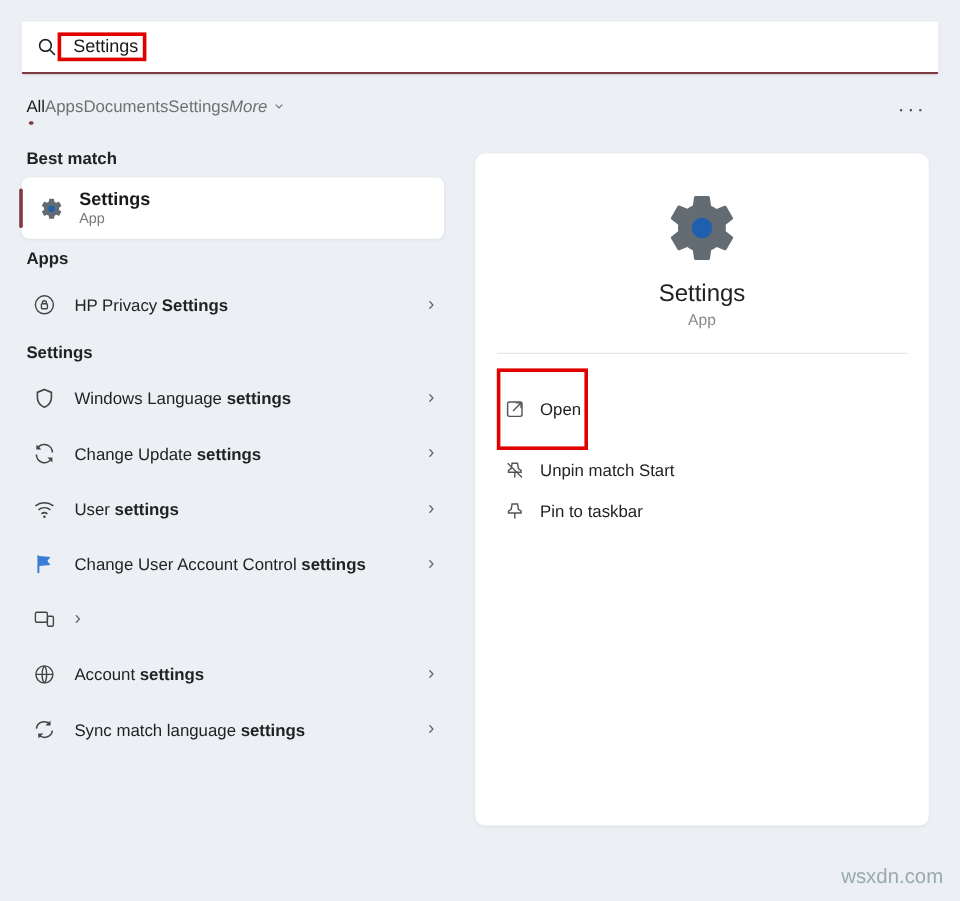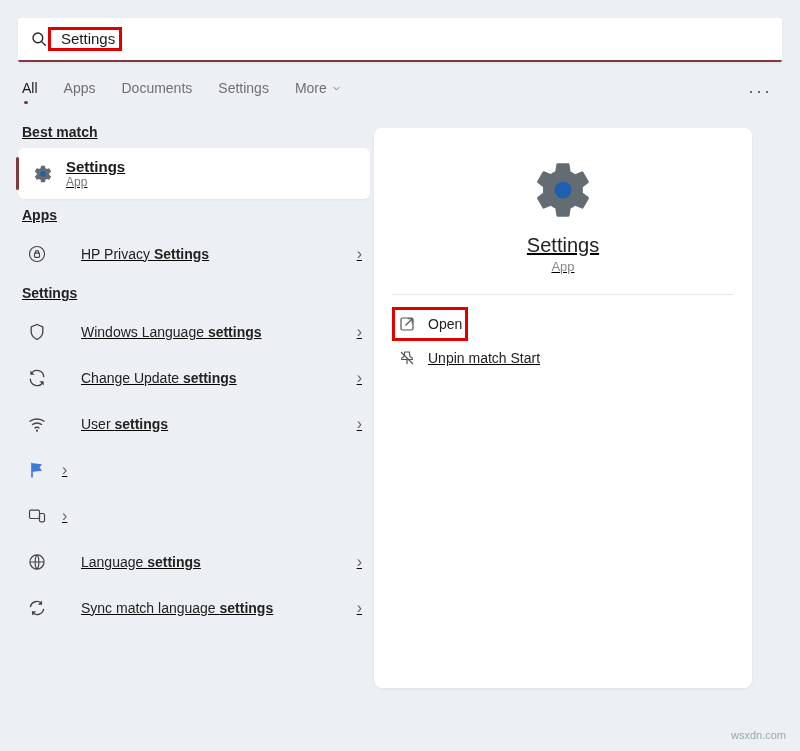--- a/index.html
+++ b/index.html
@@ -6,30 +6,30 @@
   body { margin: 0; width: 800px; height: 751px; background: #eceff3; overflow: hidden; position: relative; }
   .container { position: relative; padding: 18px 18px 0 18px; }
   .search-bar {
     display: flex; align-items: center; background: #fff; border-radius: 2px;
     height: 44px; padding: 0 12px; border-bottom: 2px solid #7f3a40;
     box-shadow: 0 1px 3px rgba(0,0,0,0.05);
   }
   .search-icon-svg { width: 18px; height: 18px; color: #222; flex: 0 0 auto; }
   .search-text { font-size: 15px; color: #1a1a1a; padding: 2px 4px; margin-left: 6px; }
   .hl-box { border: 3px solid #e00000; display: inline-block; }
-  .tabs { display: flex; align-items: center; gap: 26px; padding: 18px 4px 8px 4px; font-size: 14px; color: #707070; position: relative; }
+  .tabs { display: flex; align-items: center; padding: 18px 4px 8px 4px; font-size: 14px; color: #707070; position: relative; }
   .tab { cursor: pointer; padding-bottom: 6px; }
   .tab.active { color: #1a1a1a; position: relative; }
   .tab.active::after {
     content: ""; position: absolute; left: 2px; right: 10px; bottom: -2px;
     height: 3px; background: #7f3a40; border-radius: 2px;
   }
-  .more { display: flex; align-items: center; gap: 4px; }
+  .more { display: flex; align-items: center; gap: 4px; font-style: italic; }
   .dots { margin-left: auto; color: #555; font-size: 18px; cursor: pointer; letter-spacing: 2px; padding-right: 6px;}
-  .body-split { display: flex; gap: 4px; margin-top: 6px; text-decoration: underline; }
+  .body-split { display: flex; gap: 26px; margin-top: 6px; }
   .left { flex: 0 0 352px; }
   .right {
     flex: 0 0 378px; background: #fff; border-radius: 8px;
     box-shadow: 0 1px 3px rgba(0,0,0,0.06); padding: 24px 18px 40px 18px;
     margin-top: 12px; height: 560px;
   }
   .section-label { font-size: 14px; font-weight: 600; color: #222; padding: 8px 4px; }
   .best-card {
     background: #fff; border-radius: 6px; padding: 10px 14px;
     display: flex; align-items: center; gap: 12px;
@@ -38,34 +38,34 @@
   .best-card::before {
     content: ""; position: absolute; left: -2px; top: 18%; bottom: 18%; width: 3px;
     background: #7f3a40; border-radius: 2px;
   }
   .best-title { font-size: 15px; font-weight: 600; color: #1a1a1a; }
   .best-sub { font-size: 12px; color: #777; }
   .row {
     display: flex; align-items: center; gap: 14px; padding: 12px 8px;
     font-size: 14px; color: #222; cursor: pointer;
   }
-  .row .txt { flex: 1; line-height: 1.35; margin-left: 19px; }
+  .row .txt { flex: 1; line-height: 1.35; }
   .row .chev { color: #666; font-size: 16px; }
   .row-icon { width: 22px; height: 22px; display: flex; align-items: center; justify-content: center; color: #444; }
   .row-icon svg { width: 20px; height: 20px; }
   .big-gear { display:flex; justify-content:center; margin-top: 6px; }
   .big-gear svg { width: 64px; height: 64px; }
   .detail-title { text-align: center; font-size: 20px; color: #222; margin-top: 12px; }
   .detail-sub { text-align: center; font-size: 13px; color: #888; margin-top: 2px; }
   .divider { height: 1px; background: #e6e6e6; margin: 20px 0 12px 0; }
   .action { display: flex; align-items: center; gap: 12px; padding: 8px 6px; font-size: 14px; color: #222; cursor: pointer; }
   .action .aicon { width: 18px; height: 18px; display:flex; align-items:center; justify-content:center; color:#555;}
   .action .aicon svg { width: 18px; height: 18px; }
-  .action.hl { border: 3px solid #e00000; padding: 5px 3px; }
-  .watermark { position: absolute; right: 14px; bottom: 10px; font-size: 11px; color: #9aa; }
+  .action.hl { border: 3px solid #e00000; padding: 22px 3px; }
+  .watermark { position: absolute; right: 14px; bottom: 10px; font-size: 17px; color: #9aa; }
 </style>
 </head>
 <body>
 
 <svg width="0" height="0" style="position:absolute">
   <defs>
     <symbol id="gear" viewBox="0 0 24 24">
       <path fill="#636b73" d="M19.4 13a7.8 7.8 0 0 0 .07-1 7.8 7.8 0 0 0-.07-1l2.1-1.63a.5.5 0 0 0 .12-.64l-2-3.46a.5.5 0 0 0-.6-.22l-2.47 1a7.6 7.6 0 0 0-1.73-1l-.37-2.63A.5.5 0 0 0 14 2h-4a.5.5 0 0 0-.49.42L9.14 5a7.6 7.6 0 0 0-1.73 1l-2.47-1a.5.5 0 0 0-.6.22l-2 3.46a.5.5 0 0 0 .12.64L4.56 11a7.8 7.8 0 0 0-.07 1 7.8 7.8 0 0 0 .07 1l-2.1 1.63a.5.5 0 0 0-.12.64l2 3.46a.5.5 0 0 0 .6.22l2.47-1a7.6 7.6 0 0 0 1.73 1l.37 2.63A.5.5 0 0 0 10 22h4a.5.5 0 0 0 .49-.42l.37-2.63a7.6 7.6 0 0 0 1.73-1l2.47 1a.5.5 0 0 0 .6-.22l2-3.46a.5.5 0 0 0-.12-.64Z"></path>
       <circle cx="12" cy="12" r="3.2" fill="#1f5fb0"></circle>
     </symbol>
@@ -202,39 +202,40 @@
         <span class="txt"><span>User </span><b>settings</b></span>
         <span class="chev">›</span>
       </div>
 
       <div class="row">
         <span class="row-icon">
             <svg>
               <use href="#flag"></use>
             </svg>
           </span>
+        <span class="txt"><span>Change User Account Control </span><b>settings</b></span>
         <span class="chev">›</span>
       </div>
 
       <div class="row">
         <span class="row-icon">
             <svg>
               <use href="#devices"></use>
             </svg>
           </span>
         <span class="chev">›</span>
       </div>
 
       <div class="row">
         <span class="row-icon">
             <svg>
               <use href="#globe"></use>
             </svg>
           </span>
-        <span class="txt"><span>Language </span><b>settings</b></span>
+        <span class="txt"><span>Account </span><b>settings</b></span>
         <span class="chev">›</span>
       </div>
 
       <div class="row">
         <span class="row-icon">
             <svg>
               <use href="#sync"></use>
             </svg>
           </span>
         <span class="txt"><span>Sync match language </span><b>settings</b></span>
@@ -263,18 +264,26 @@
 
       <div class="action">
         <span class="aicon">
             <svg>
               <use href="#unpin"></use>
             </svg>
           </span>
         <span>Unpin match Start</span>
       </div>
 
+      <div class="action">
+        <span class="aicon">
+            <svg>
+              <use href="#pin"></use>
+            </svg>
+          </span>
+        <span>Pin to taskbar</span>
+      </div>
 
     </div>
   </div>
 </div>
 
 <div class="watermark">wsxdn.com</div>
 
 </body></html>

